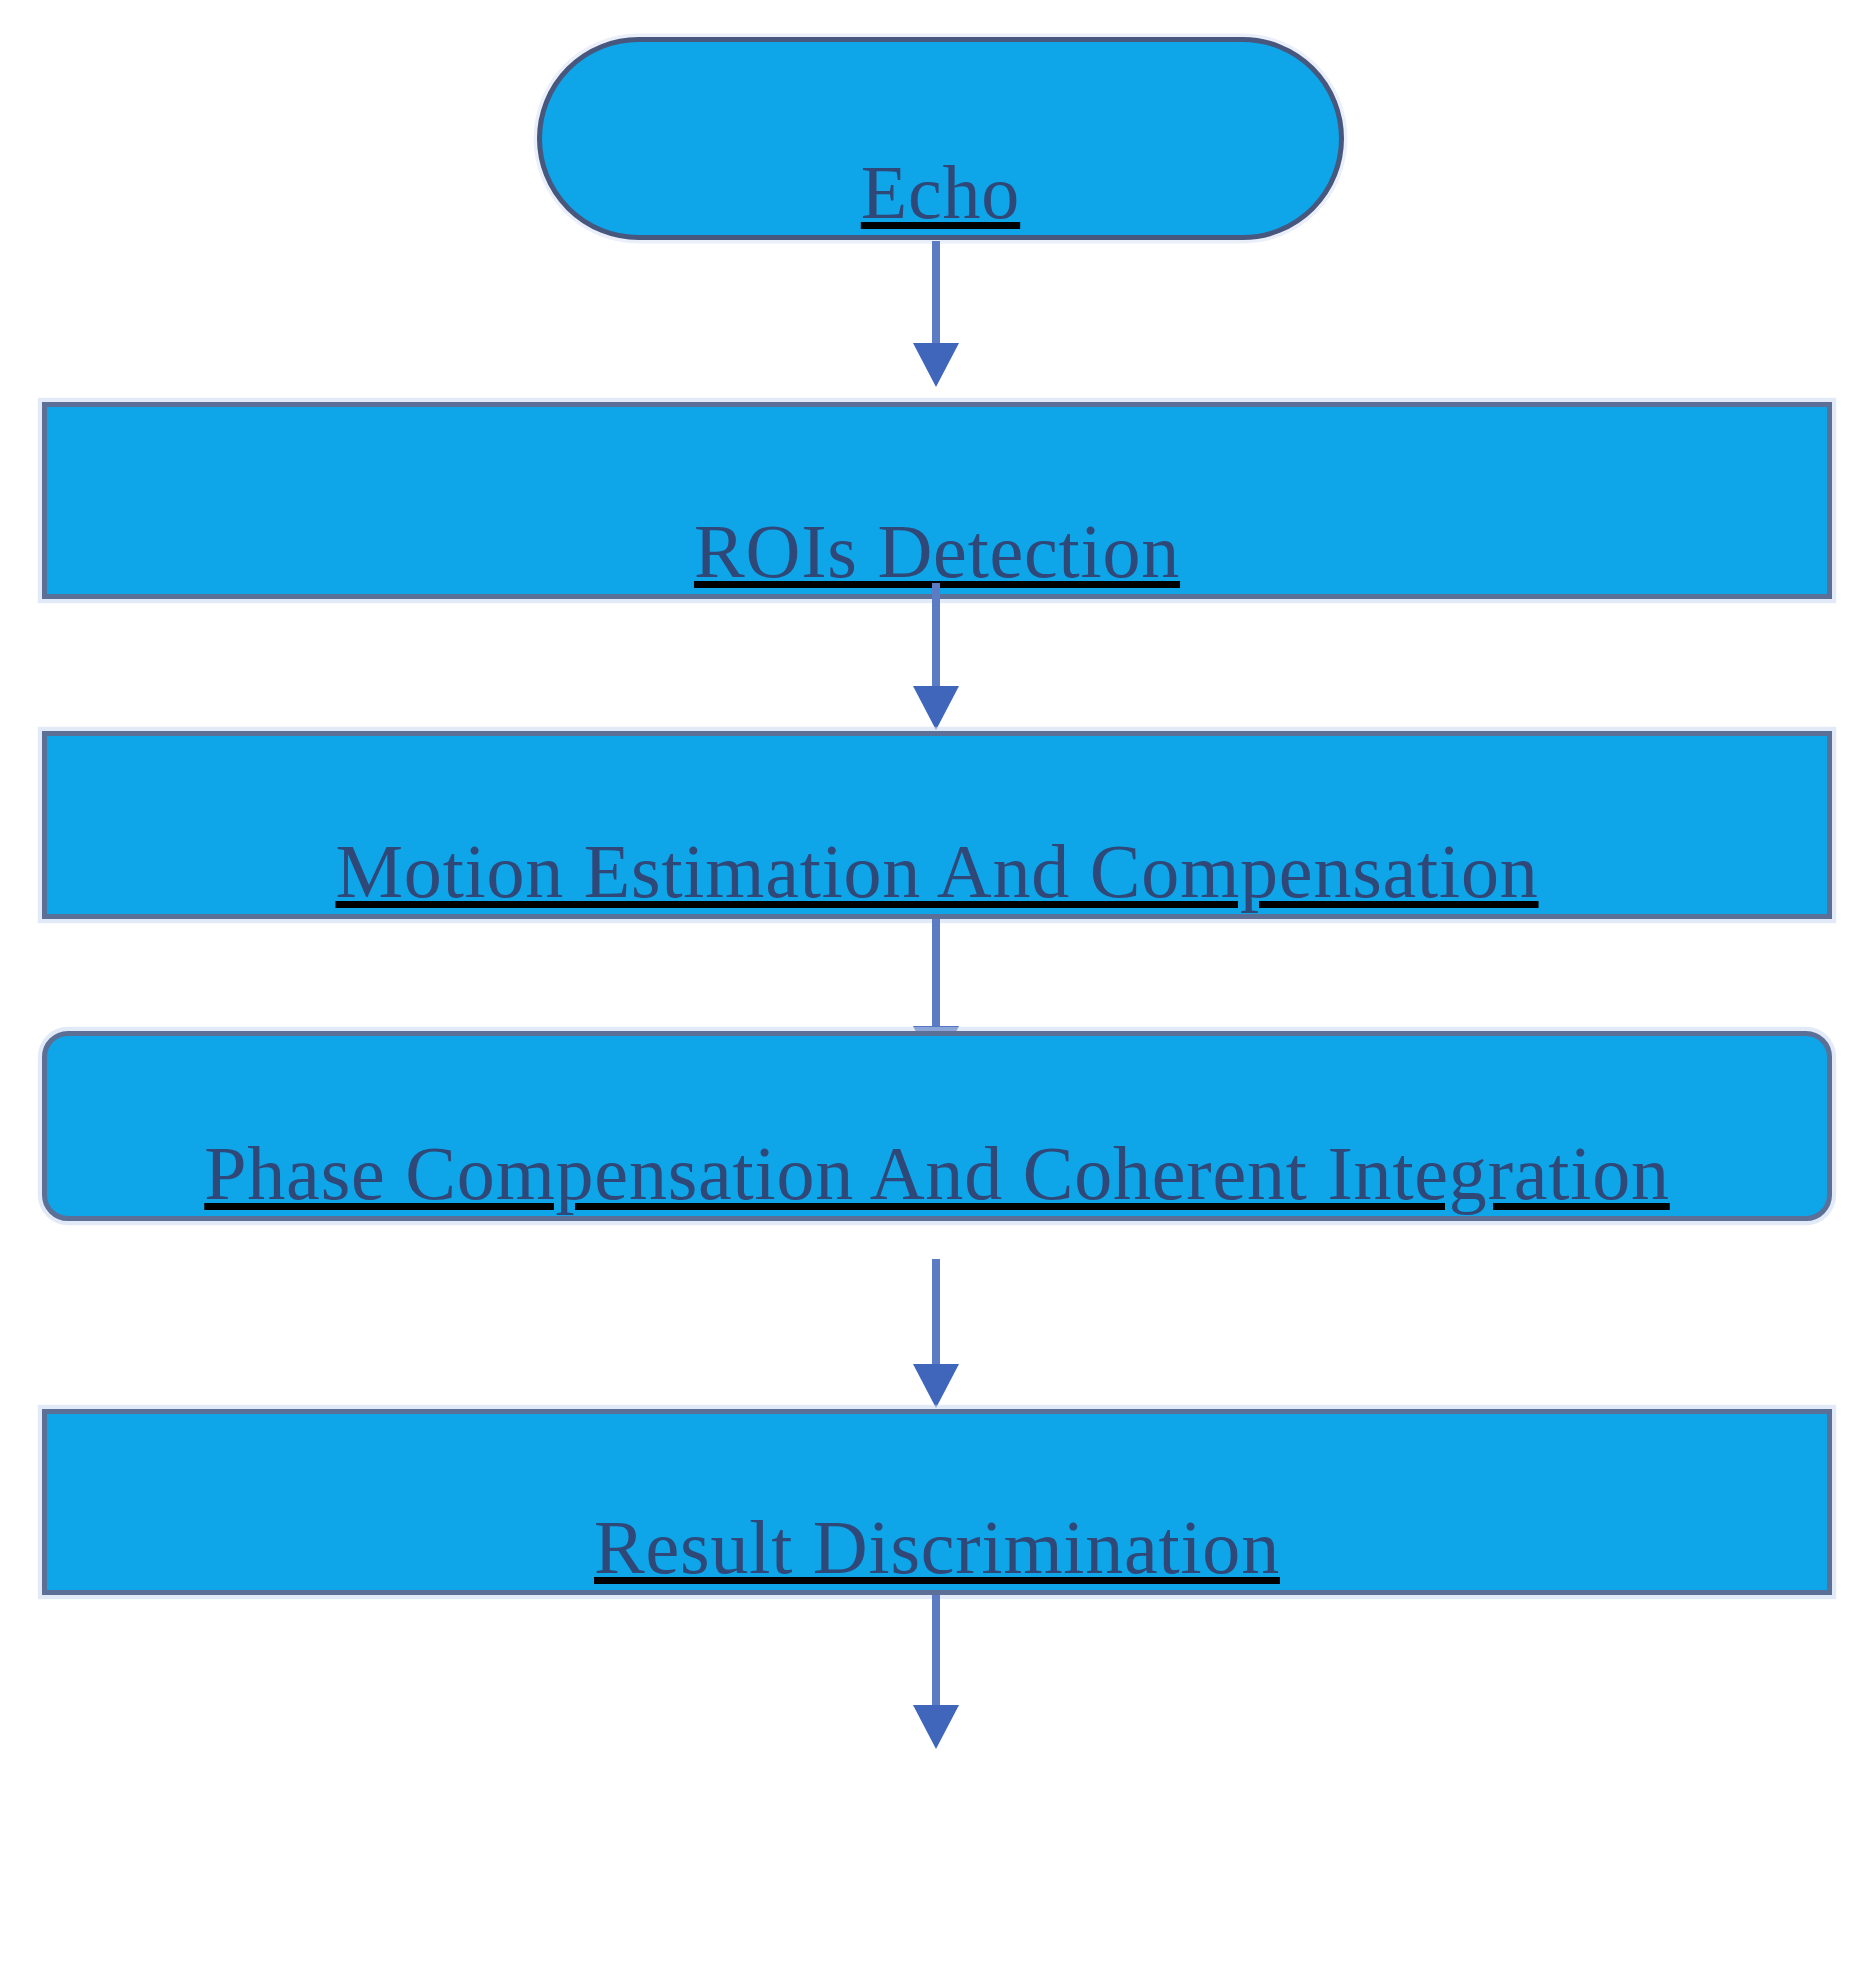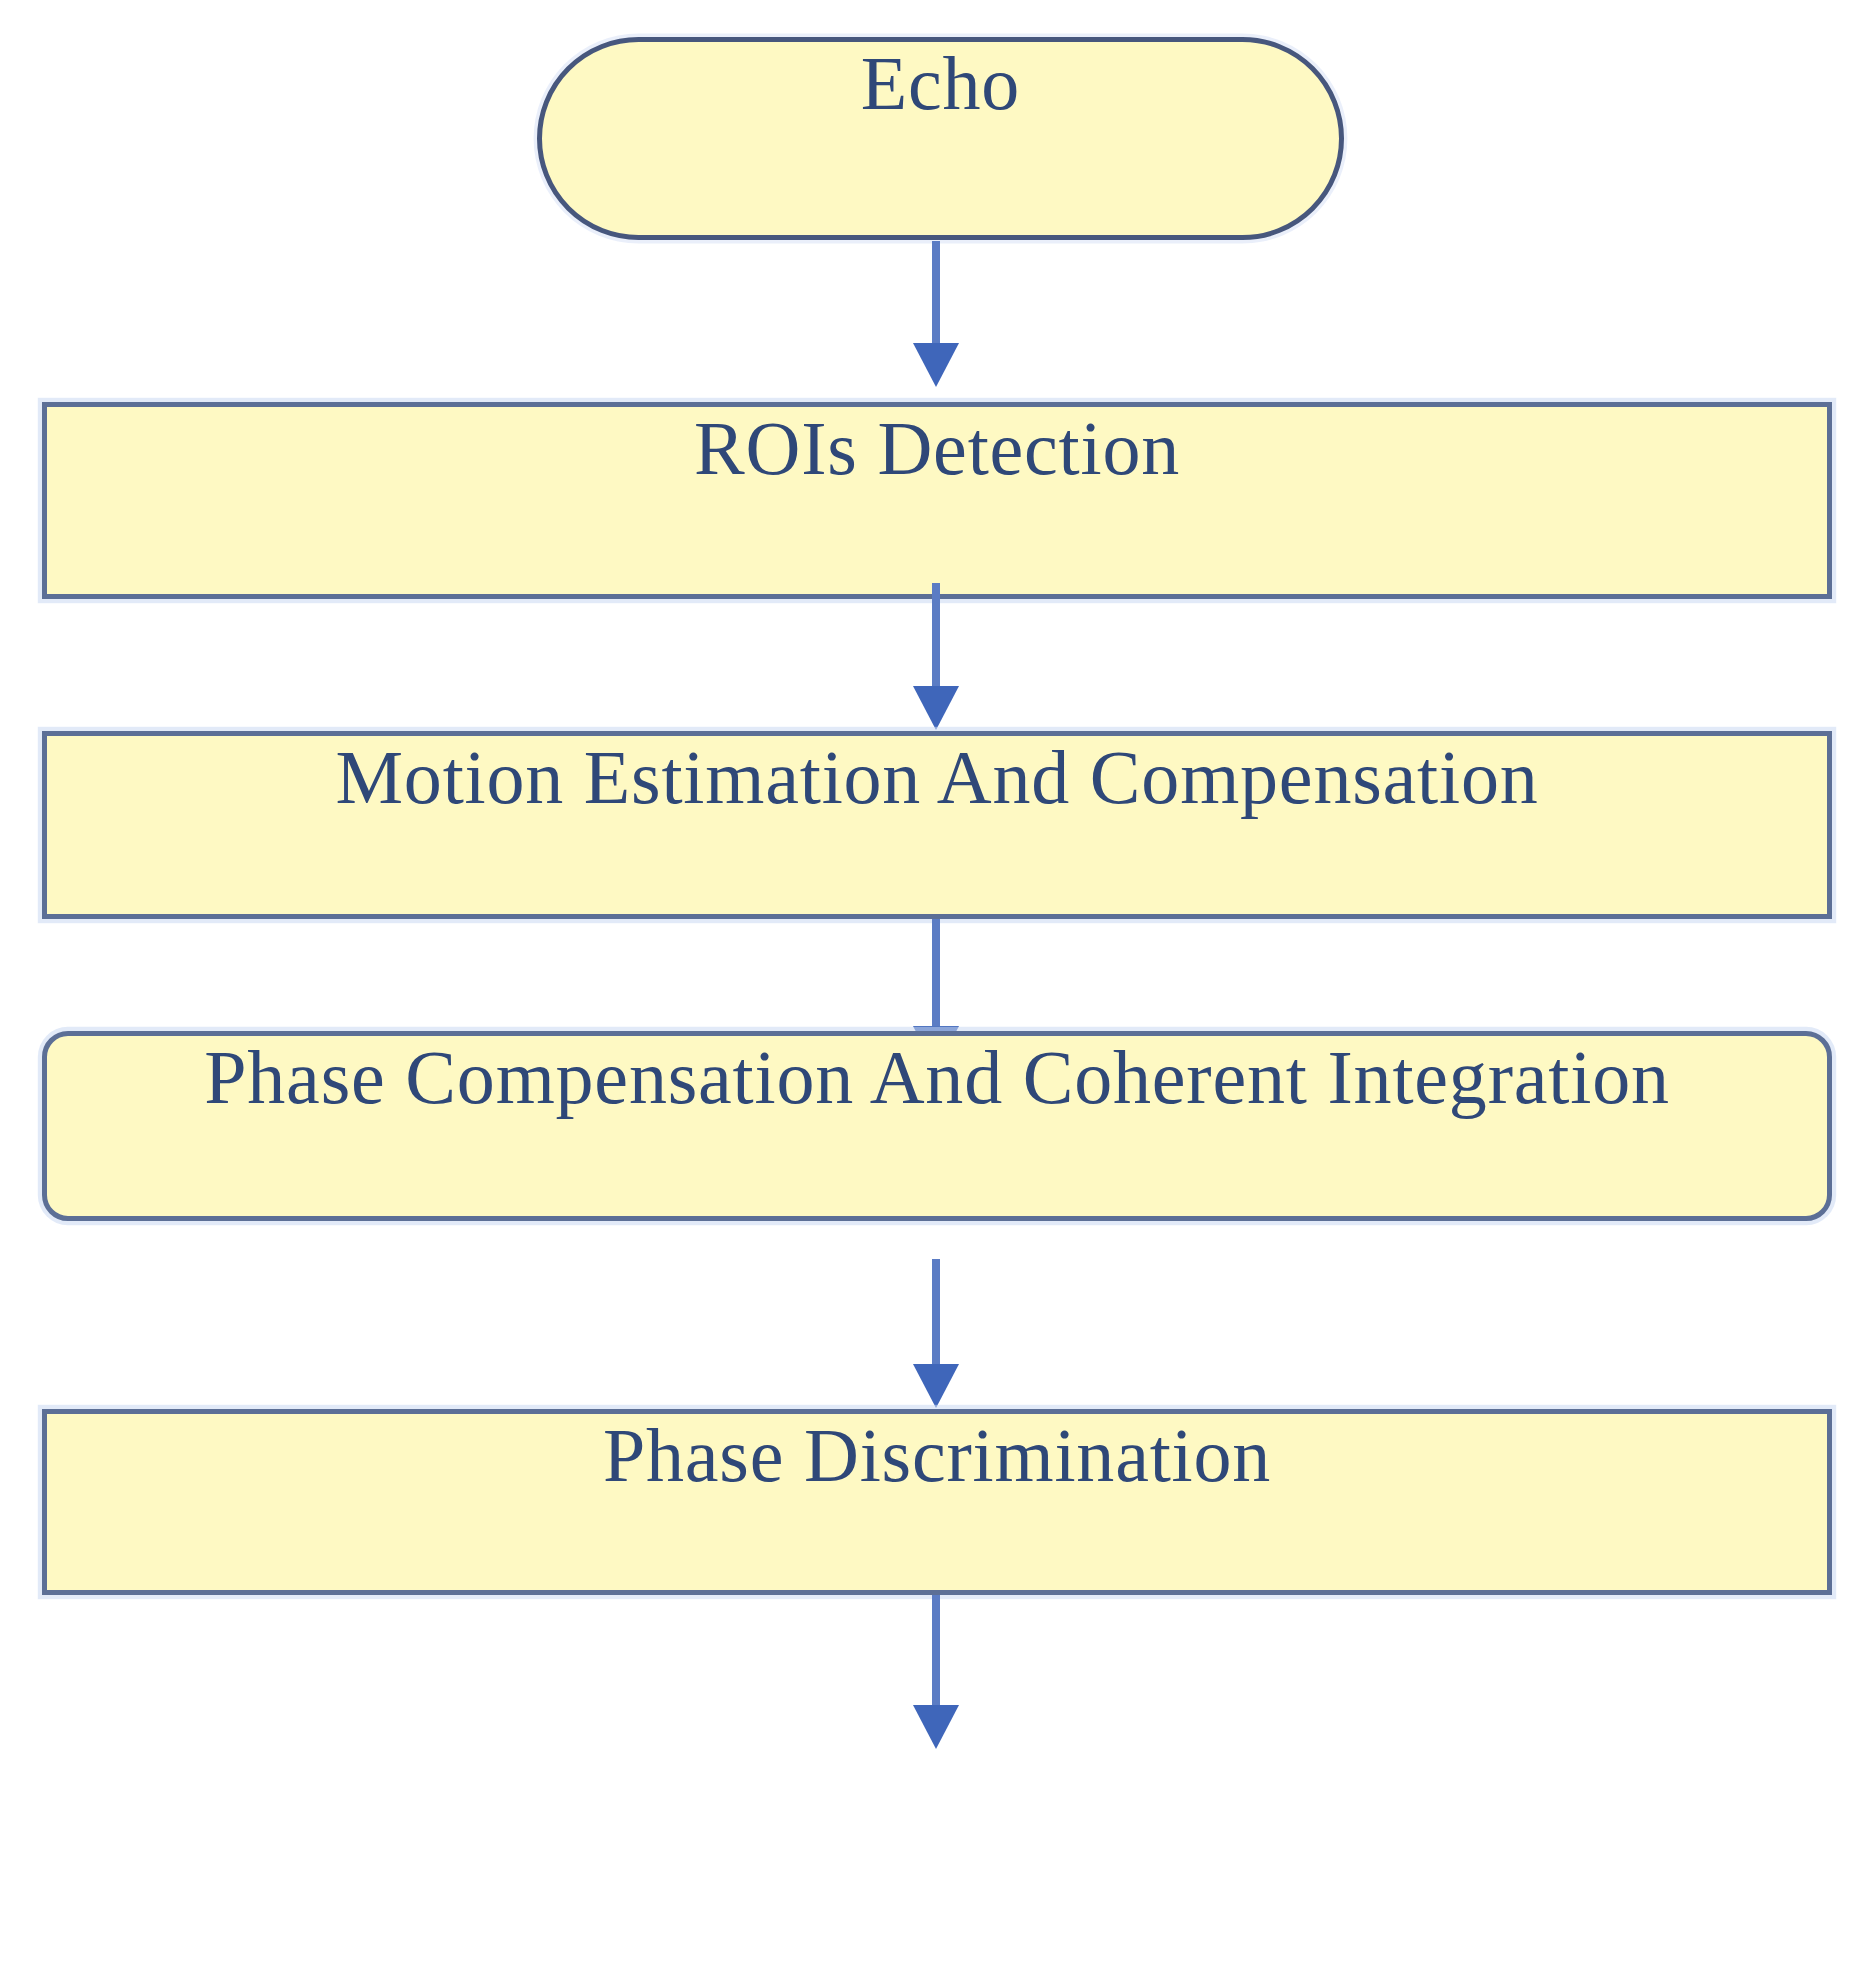--- a/index.html
+++ b/index.html
@@ -15,25 +15,26 @@
     font-family: "Liberation Serif", "DejaVu Serif", serif;
     overflow: hidden;
   }
   .canvas {
     position: absolute;
     inset: 0;
   }
   .node {
     position: absolute;
     box-sizing: border-box;
-    background: #fef9c3;
+    background: #0ea5e9;
     display: flex;
-    align-items: flex-start;
+    align-items: flex-end;
     justify-content: center;
     text-align: center;
+    text-decoration: underline;
   }
   .node.rect {
     left: 42px;
     width: 1790px;
     border: 5.1px solid #5c6f96;
     box-shadow: 0 0 0 4.2px rgba(203, 216, 242, 0.55);
   }
   .node.stadium {
     left: 537px;
     width: 807px;
@@ -119,21 +120,21 @@
   <div class="node rect" id="node-phase">
     <span class="label">Phase Compensation And Coherent Integration</span>
   </div>
 
   <div class="arrow" id="arrow-4">
     <span class="stem"></span>
     <span class="head"></span>
   </div>
 
   <div class="node rect" id="node-target">
-    <span class="label">Phase Discrimination</span>
+    <span class="label">Result Discrimination</span>
   </div>
 
   <div class="arrow" id="arrow-5">
     <span class="stem"></span>
     <span class="head"></span>
   </div>
 
 
 </div>
 

